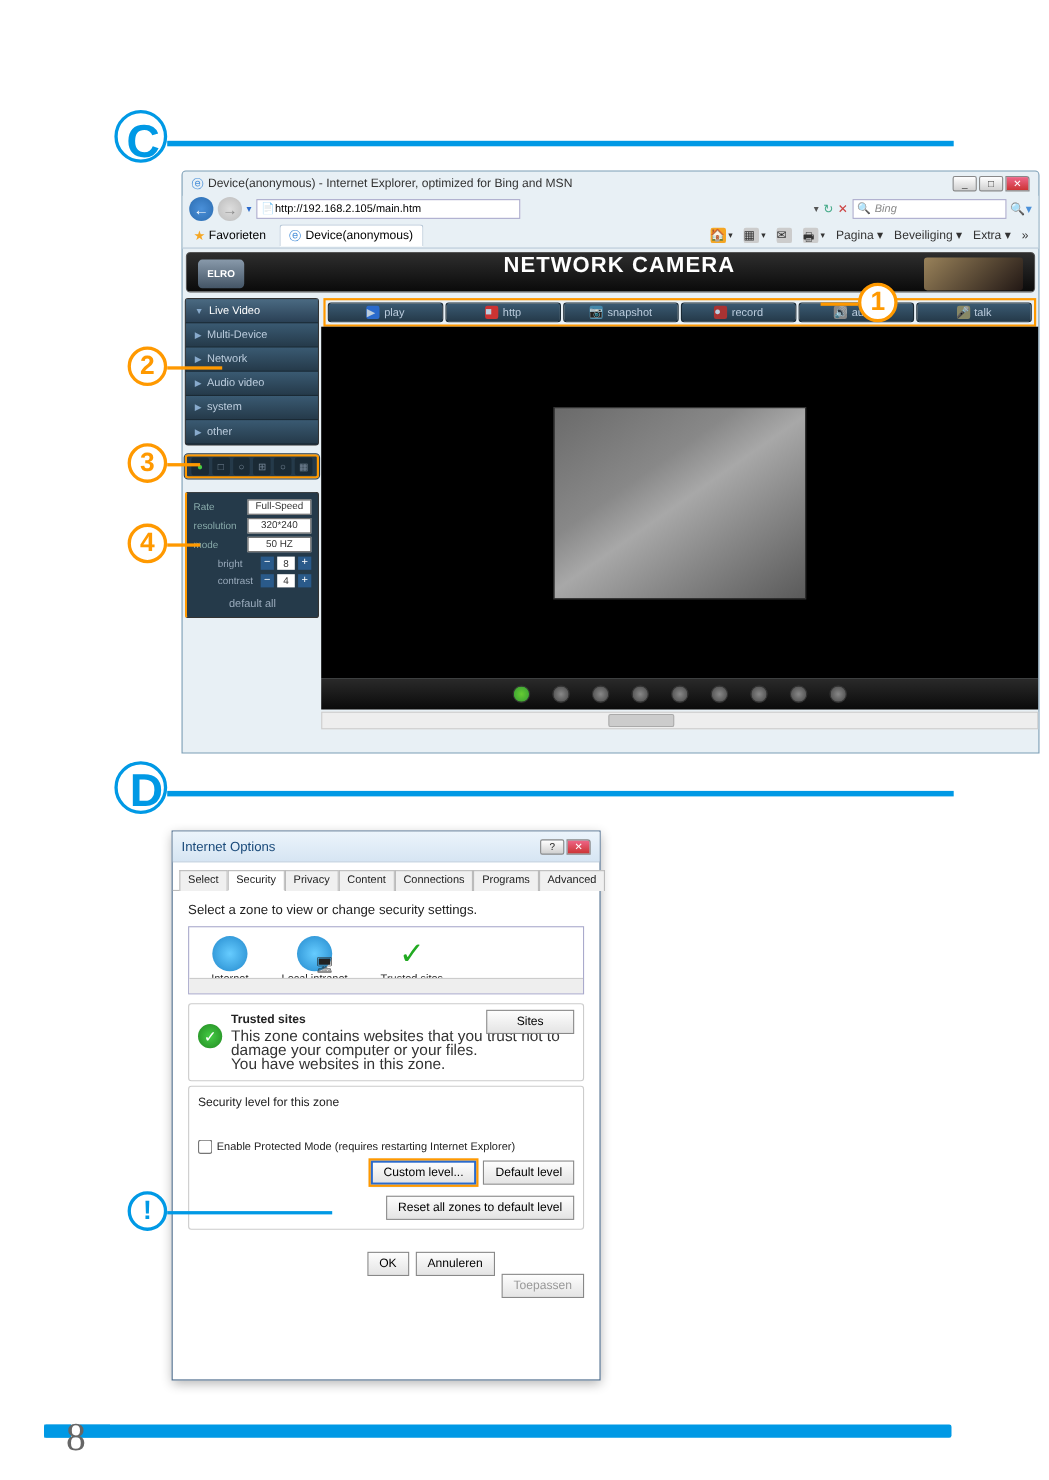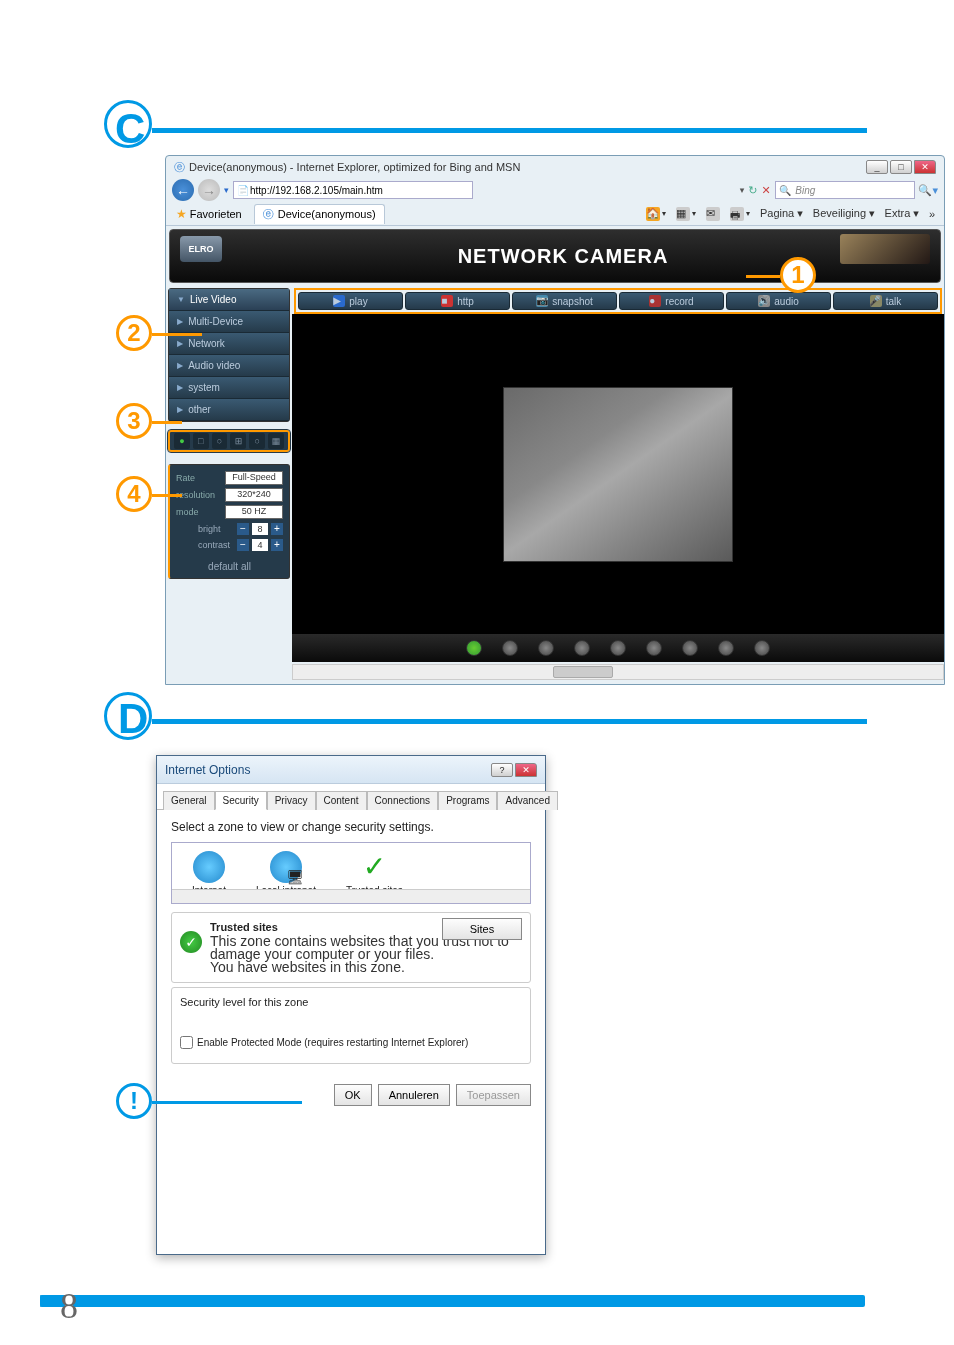--- a/index.html
+++ b/index.html
@@ -42,21 +42,21 @@
   .tabbar { height: 24px; background: #e8f0f5; border-bottom: 1px solid #b8c8d8; padding: 2px 6px; display: flex; align-items: center; justify-content: space-between; }
   .tabbar-left { display: flex; align-items: center; gap: 8px; }
   .fav-btn { display: flex; align-items: center; gap: 3px; height: 20px; padding: 0 4px; }
   .fav-star { color: #f5a623; font-size: 12px; }
   .ie-tab { background: #fff; border: 1px solid #b8c8d8; border-bottom: none; padding: 2px 8px; border-radius: 3px 3px 0 0; display: flex; align-items: center; gap: 4px; }
   .tabbar-right { display: flex; align-items: center; gap: 4px; color: #333; }
   .cmdbar-btn { height: 20px; padding: 0 3px; display: flex; align-items: center; gap: 2px; }
   .tiny-icon { width: 14px; height: 14px; border-radius: 2px; }
   
   .camera-frame { position: relative; height: 455px; overflow: hidden; }
-  .camera-header { height: 54px; background: linear-gradient(#2e2e2e,#0a0a0a); border: 1px solid #555; border-radius: 4px; margin: 3px; display: flex; align-items: center; justify-content: center; position: relative; padding-left: 16px; }
+  .camera-header { height: 37px; background: linear-gradient(#2e2e2e,#0a0a0a); border: 1px solid #555; border-radius: 4px; margin: 3px; display: flex; align-items: flex-start; justify-content: center; position: relative; padding-left: 16px; }
   .camera-logo { position: absolute; left: 10px; top: 6px; width: 42px; height: 26px; background: linear-gradient(#89a,#456); border-radius: 4px; font-size: 9px; color: #fff; text-align: center; line-height: 26px; font-weight: bold; }
   .camera-title { color: #fff; font-size: 20px; font-weight: bold; letter-spacing: 1px; font-family: Arial; }
   .camera-thumb { position: absolute; right: 10px; top: 4px; width: 90px; height: 30px; background: linear-gradient(135deg,#99825a,#221815); border-radius: 3px; }
   .camera-body { display: flex; height: 395px; }
   .camera-sidebar { width: 126px; padding: 2px; }
   .sidebar-menu { background: #253a4a; border: 1px solid #333; border-radius: 3px; }
   .sidebar-item { height: 22px; background: linear-gradient(#3a5a72,#253a4a); border-bottom: 1px solid #1a2a35; color: #bcd; font-size: 10px; padding: 0 8px; display: flex; align-items: center; gap: 5px; }
   .sidebar-item.active { background: linear-gradient(#4a6a82,#2a4055); color: #fff; }
   .caret { font-size: 8px; color: #8ac; }
   .view-toolbar { margin-top: 8px; height: 22px; background: #253a4a; border: 1px solid #333; border-radius: 3px; display: flex; align-items: center; gap: 3px; padding: 0 4px; border: 2px solid #ff9900; outline: 1px solid #253a4a; }
@@ -323,21 +323,21 @@
 
 <div class="dialog">
   <div class="dialog-title">
     <span class="dialog-title-text">Internet Options</span>
     <div class="dialog-title-btns">
       <div class="winbtn">?</div>
       <div class="winbtn close">✕</div>
     </div>
   </div>
   <div class="dialog-tabs">
-    <div class="dialog-tab">General</div>
+    <div class="dialog-tab">Select</div>
     <div class="dialog-tab active">Security</div>
     <div class="dialog-tab">Privacy</div>
     <div class="dialog-tab">Content</div>
     <div class="dialog-tab">Connections</div>
     <div class="dialog-tab">Programs</div>
     <div class="dialog-tab">Advanced</div>
   </div>
   <div class="dialog-body">
     <div class="zone-prompt">Select a zone to view or change security settings.</div>
     <div class="zone-list">
@@ -365,24 +365,31 @@
       <div class="trusted-desc">This zone contains websites that you trust not to damage your computer or your files.</div>
       <div class="trusted-desc">You have websites in this zone.</div>
     </div>
 
     <div class="sec-level-box">
       <div class="sec-level-title">Security level for this zone</div>
       <div class="protected-row">
         <input type="checkbox" style="">
         <span>Enable Protected Mode (requires restarting Internet Explorer)</span>
       </div>
+      <div class="level-btns">
+        <button class="btn focus">Custom level...</button>
+        <button class="btn">Default level</button>
+      </div>
+      <div class="reset-row">
+        <button class="btn">Reset all zones to default level</button>
+      </div>
     </div>
   </div>
   <div class="dialog-footer">
     <button class="btn">OK</button>
     <button class="btn">Annuleren</button>
-    <button class="btn" style="color:#999;">Toepassen</button>
+    <button class="btn" style="color:#999;margin-top:20px;">Toepassen</button>
   </div>
 </div>
 
 <div class="page-bar-light"></div>
 <div class="page-bar"></div>
 <div class="page-number">8</div>
 
 </body></html>

